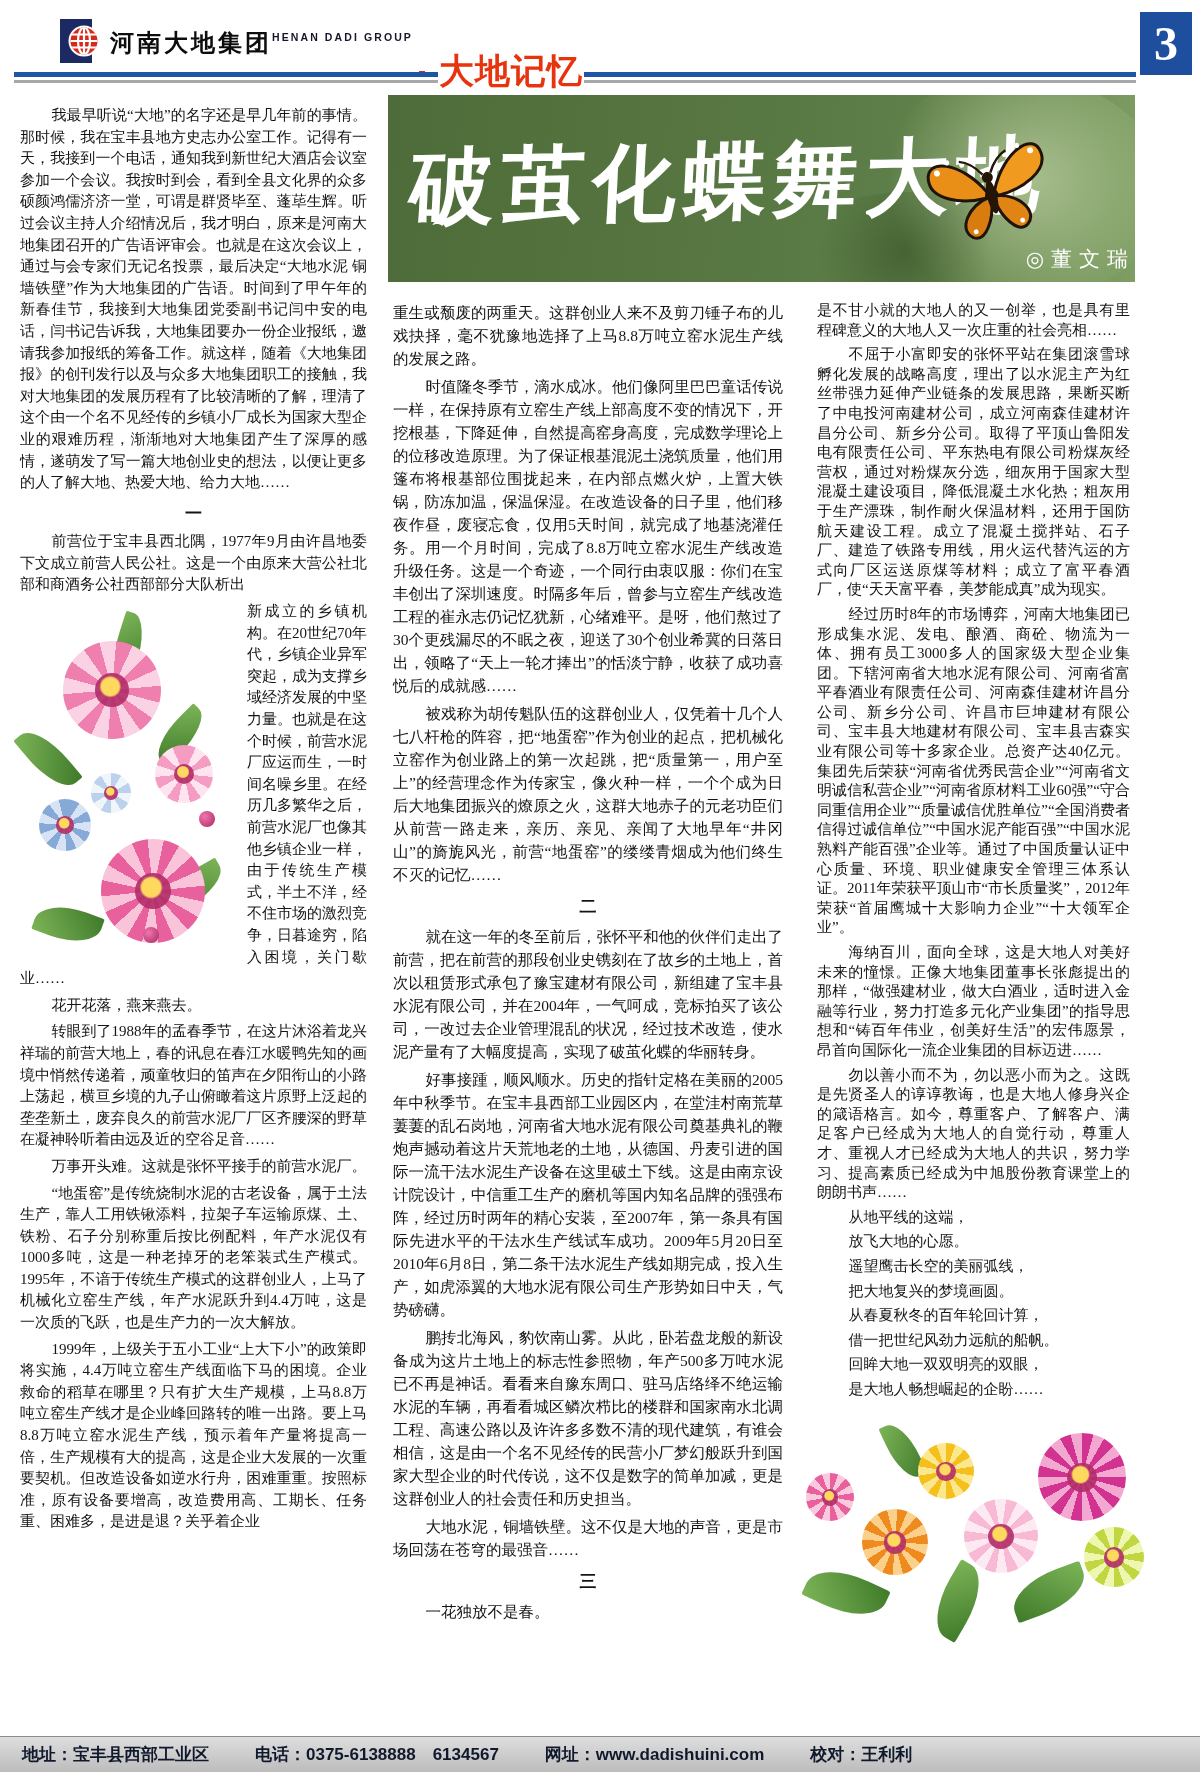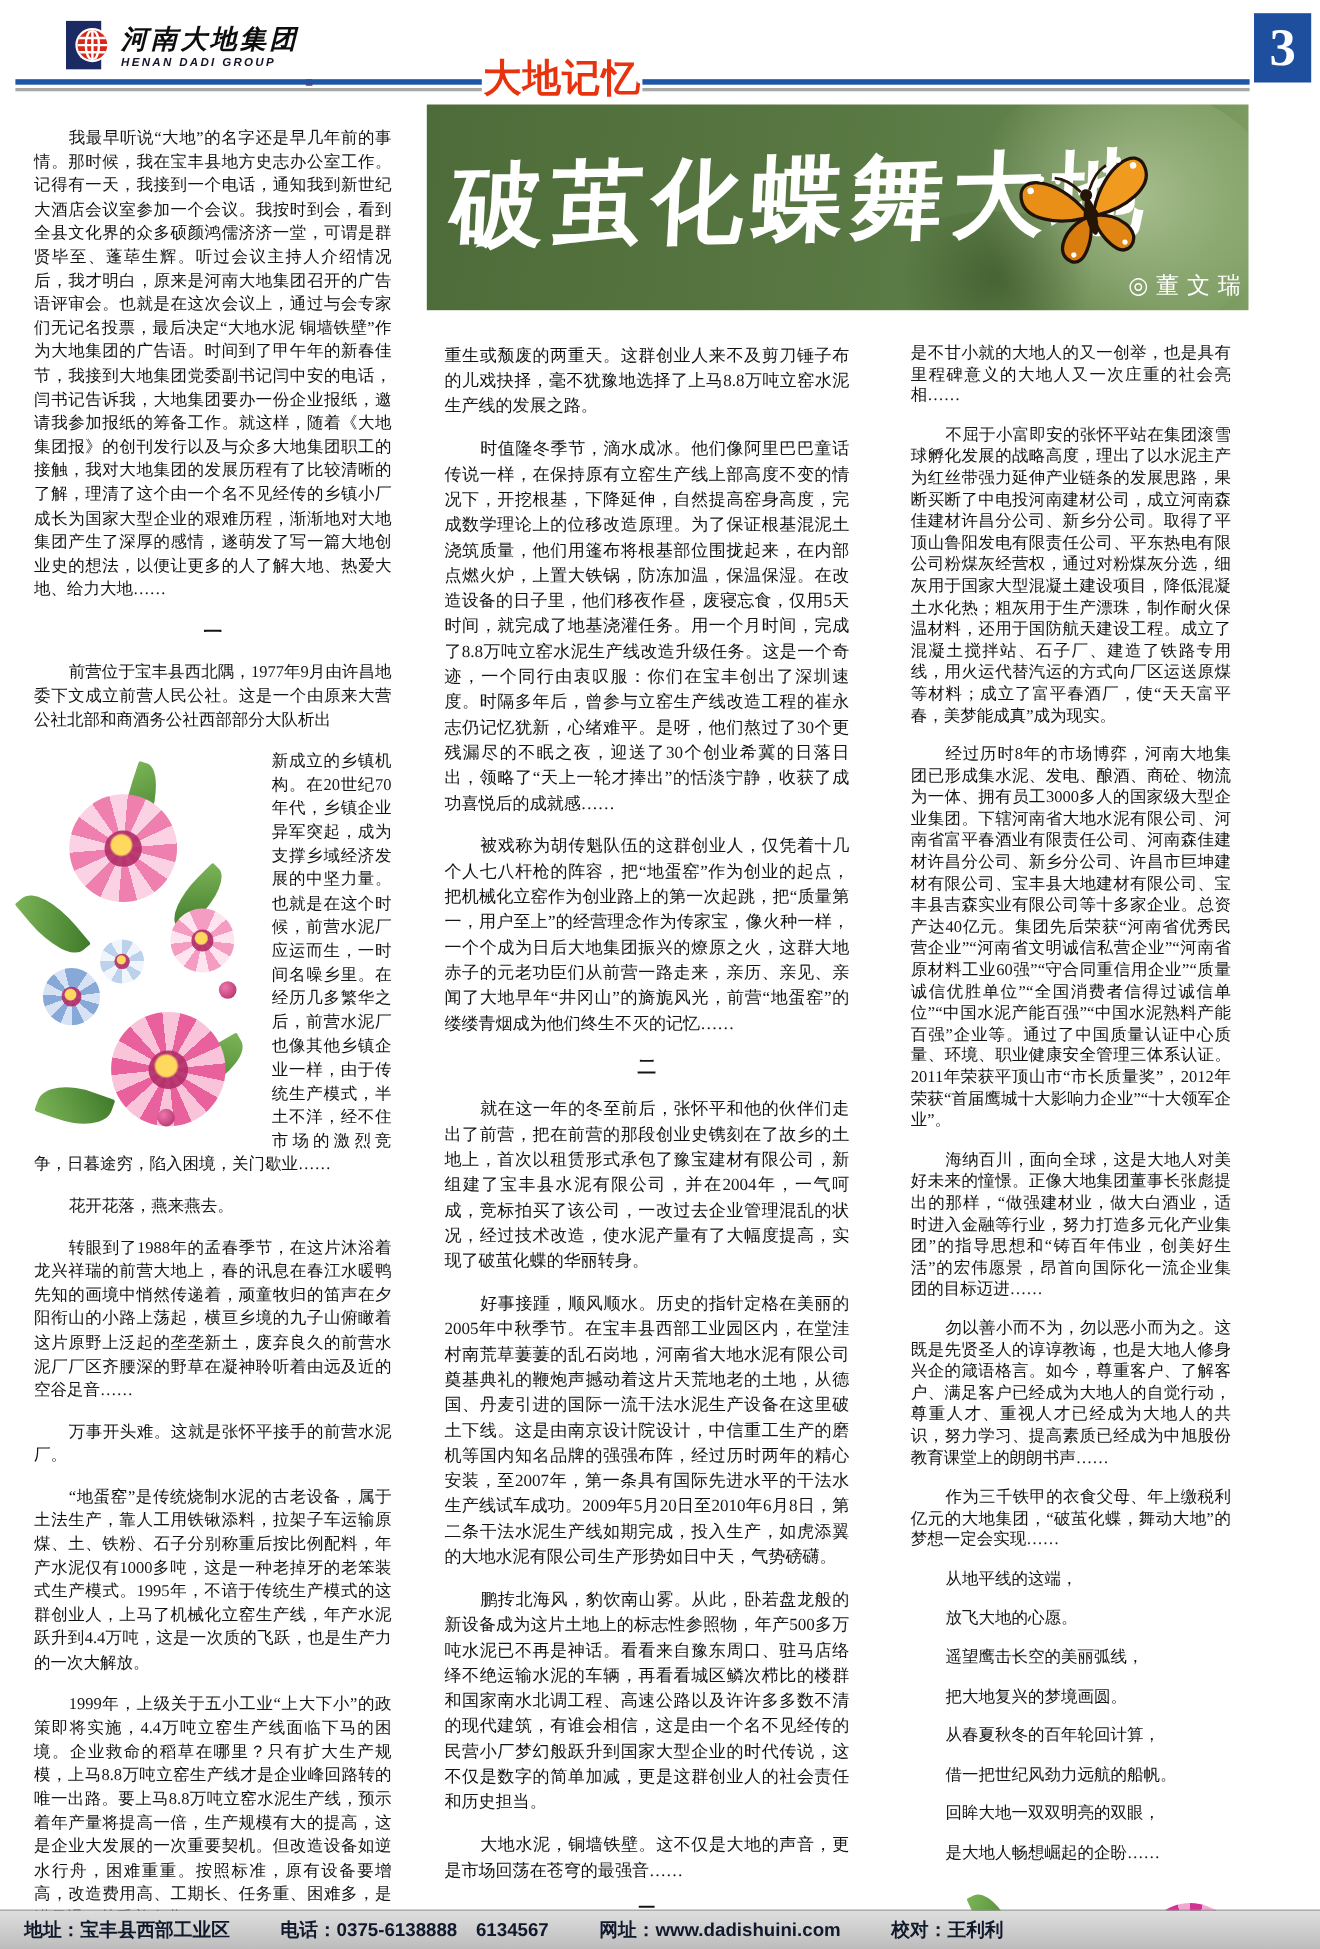--- a/index.html
+++ b/index.html
@@ -3,21 +3,21 @@
 <meta charset="utf-8">
 <style>
   html,body { margin:0; padding:0; background:#ffffff; }
   .page { position:relative; width:1200px; height:1772px; background:#fff; overflow:hidden;
           font-family:"Liberation Serif","DejaVu Serif",serif; color:#141414; }
 
   
   .masthead { position:absolute; left:58px; top:18px; display:flex; align-items:center; gap:10px;
               padding:0 10px 5px 2px; border-bottom:2px solid #15152a; }
   .mast-dot { position:absolute; right:-2px; bottom:-4px; width:6px; height:6px; background:#d8281c; }
-  .logo-texts { display:flex; flex-direction:column; line-height:1.05; font-family:"Liberation Sans","DejaVu Sans",sans-serif;font-style:italic; }
+  .logo-texts { display:flex; flex-direction:row; line-height:1.05; font-family:"Liberation Sans","DejaVu Sans",sans-serif; }
   .logo-cn { font-weight:bold; font-size:24px; letter-spacing:3px; color:#0d0d0d; }
   .logo-en { font-weight:bold; font-size:10.5px; letter-spacing:2.1px; color:#15152a; margin-top:2px; }
   .rule { position:absolute; }
   .rule .blue { height:5px; background:#1f55a5; margin-bottom:3px; }
   .rule .gray { height:3px; background:#a8a8a8; }
   .rule-left  { left:14px;  top:72px; width:424px; }
   .rule-right { left:584px; top:72px; width:552px; }
   .section-title { position:absolute; left:436px; top:48px; width:150px; text-align:center;
                    font-family:"Liberation Sans","DejaVu Sans",sans-serif; font-weight:bold;
                    font-size:35px; color:#e8330f; letter-spacing:1px; white-space:nowrap; }
@@ -34,21 +34,21 @@
                   background:radial-gradient(circle, rgba(40,65,25,.45), rgba(40,65,25,0) 70%); }
   .banner-title { position:absolute; left:22px; top:30px; color:#fff; font-weight:bold;
                   font-family:"DejaVu Serif","Liberation Serif",serif; font-size:84px; letter-spacing:7px;
                   white-space:nowrap; transform:rotate(-1.2deg) skewX(-4deg); }
   .banner-byline { position:absolute; left:0; right:0; top:150px; text-align:right; color:#fff;
                    font-size:21px; letter-spacing:7px; }
   .butterfly { position:absolute; right:78px; top:44px; width:132px; height:106px; transform:rotate(-14deg); }
 
   
   .col { position:absolute; text-align:justify; }
-  .col p { margin:16px; }
+  .col p { margin:5px; }
   .ind { text-indent:2.1em; }
   .sec-head { text-align:center; text-indent:0; font-weight:bold; font-size:17px; margin:9px 0 7px 0 !important; }
   .col1 { left:15px;  top:100px; width:357px; font-size:15px;   line-height:21.6px; }
   .col2 { left:388px; top:296px; width:400px; font-size:15.5px; line-height:23px;   }
   .col3 { left:812px; top:296px; width:323px; font-size:15px;   line-height:19.6px; }
 
   
   .flower-left { float:left; width:224px; height:342px; margin:4px 8px 2px 0; position:relative; }
   .flower-br { position:relative; width:340px; height:200px; margin:16px 0 0 -14px; }
   .bloom { position:absolute; border-radius:50%; }
@@ -176,21 +176,20 @@
     <p class="sec-head">三</p>
     <p class="ind">一花独放不是春。</p>
   </div>
 
   <div class="col col3">
     <p>是不甘小就的大地人的又一创举，也是具有里程碑意义的大地人又一次庄重的社会亮相……</p>
     <p class="ind">不屈于小富即安的张怀平站在集团滚雪球孵化发展的战略高度，理出了以水泥主产为红丝带强力延伸产业链条的发展思路，果断买断了中电投河南建材公司，成立河南森佳建材许昌分公司、新乡分公司。取得了平顶山鲁阳发电有限责任公司、平东热电有限公司粉煤灰经营权，通过对粉煤灰分选，细灰用于国家大型混凝土建设项目，降低混凝土水化热；粗灰用于生产漂珠，制作耐火保温材料，还用于国防航天建设工程。成立了混凝土搅拌站、石子厂、建造了铁路专用线，用火运代替汽运的方式向厂区运送原煤等材料；成立了富平春酒厂，使“天天富平春，美梦能成真”成为现实。</p>
     <p class="ind">经过历时8年的市场博弈，河南大地集团已形成集水泥、发电、酿酒、商砼、物流为一体、拥有员工3000多人的国家级大型企业集团。下辖河南省大地水泥有限公司、河南省富平春酒业有限责任公司、河南森佳建材许昌分公司、新乡分公司、许昌市巨坤建材有限公司、宝丰县大地建材有限公司、宝丰县吉森实业有限公司等十多家企业。总资产达40亿元。集团先后荣获“河南省优秀民营企业”“河南省文明诚信私营企业”“河南省原材料工业60强”“守合同重信用企业”“质量诚信优胜单位”“全国消费者信得过诚信单位”“中国水泥产能百强”“中国水泥熟料产能百强”企业等。通过了中国质量认证中心质量、环境、职业健康安全管理三体系认证。2011年荣获平顶山市“市长质量奖”，2012年荣获“首届鹰城十大影响力企业”“十大领军企业”。</p>
     <p class="ind">海纳百川，面向全球，这是大地人对美好未来的憧憬。正像大地集团董事长张彪提出的那样，“做强建材业，做大白酒业，适时进入金融等行业，努力打造多元化产业集团”的指导思想和“铸百年伟业，创美好生活”的宏伟愿景，昂首向国际化一流企业集团的目标迈进……</p>
     <p class="ind">勿以善小而不为，勿以恶小而为之。这既是先贤圣人的谆谆教诲，也是大地人修身兴企的箴语格言。如今，尊重客户、了解客户、满足客户已经成为大地人的自觉行动，尊重人才、重视人才已经成为大地人的共识，努力学习、提高素质已经成为中旭股份教育课堂上的朗朗书声……</p>
-    <p class="ind">作为三千铁甲的衣食父母、年上缴税利亿元的大地集团，“破茧化蝶，舞动大地”的梦想一定会实现……</p>
     <p class="ind">从地平线的这端，</p>
     <p class="ind">放飞大地的心愿。</p>
     <p class="ind">遥望鹰击长空的美丽弧线，</p>
     <p class="ind">把大地复兴的梦境画圆。</p>
     <p class="ind">从春夏秋冬的百年轮回计算，</p>
     <p class="ind">借一把世纪风劲力远航的船帆。</p>
     <p class="ind">回眸大地一双双明亮的双眼，</p>
     <p class="ind">是大地人畅想崛起的企盼……</p>
 
     <span class="flower-br" style="display:block">

